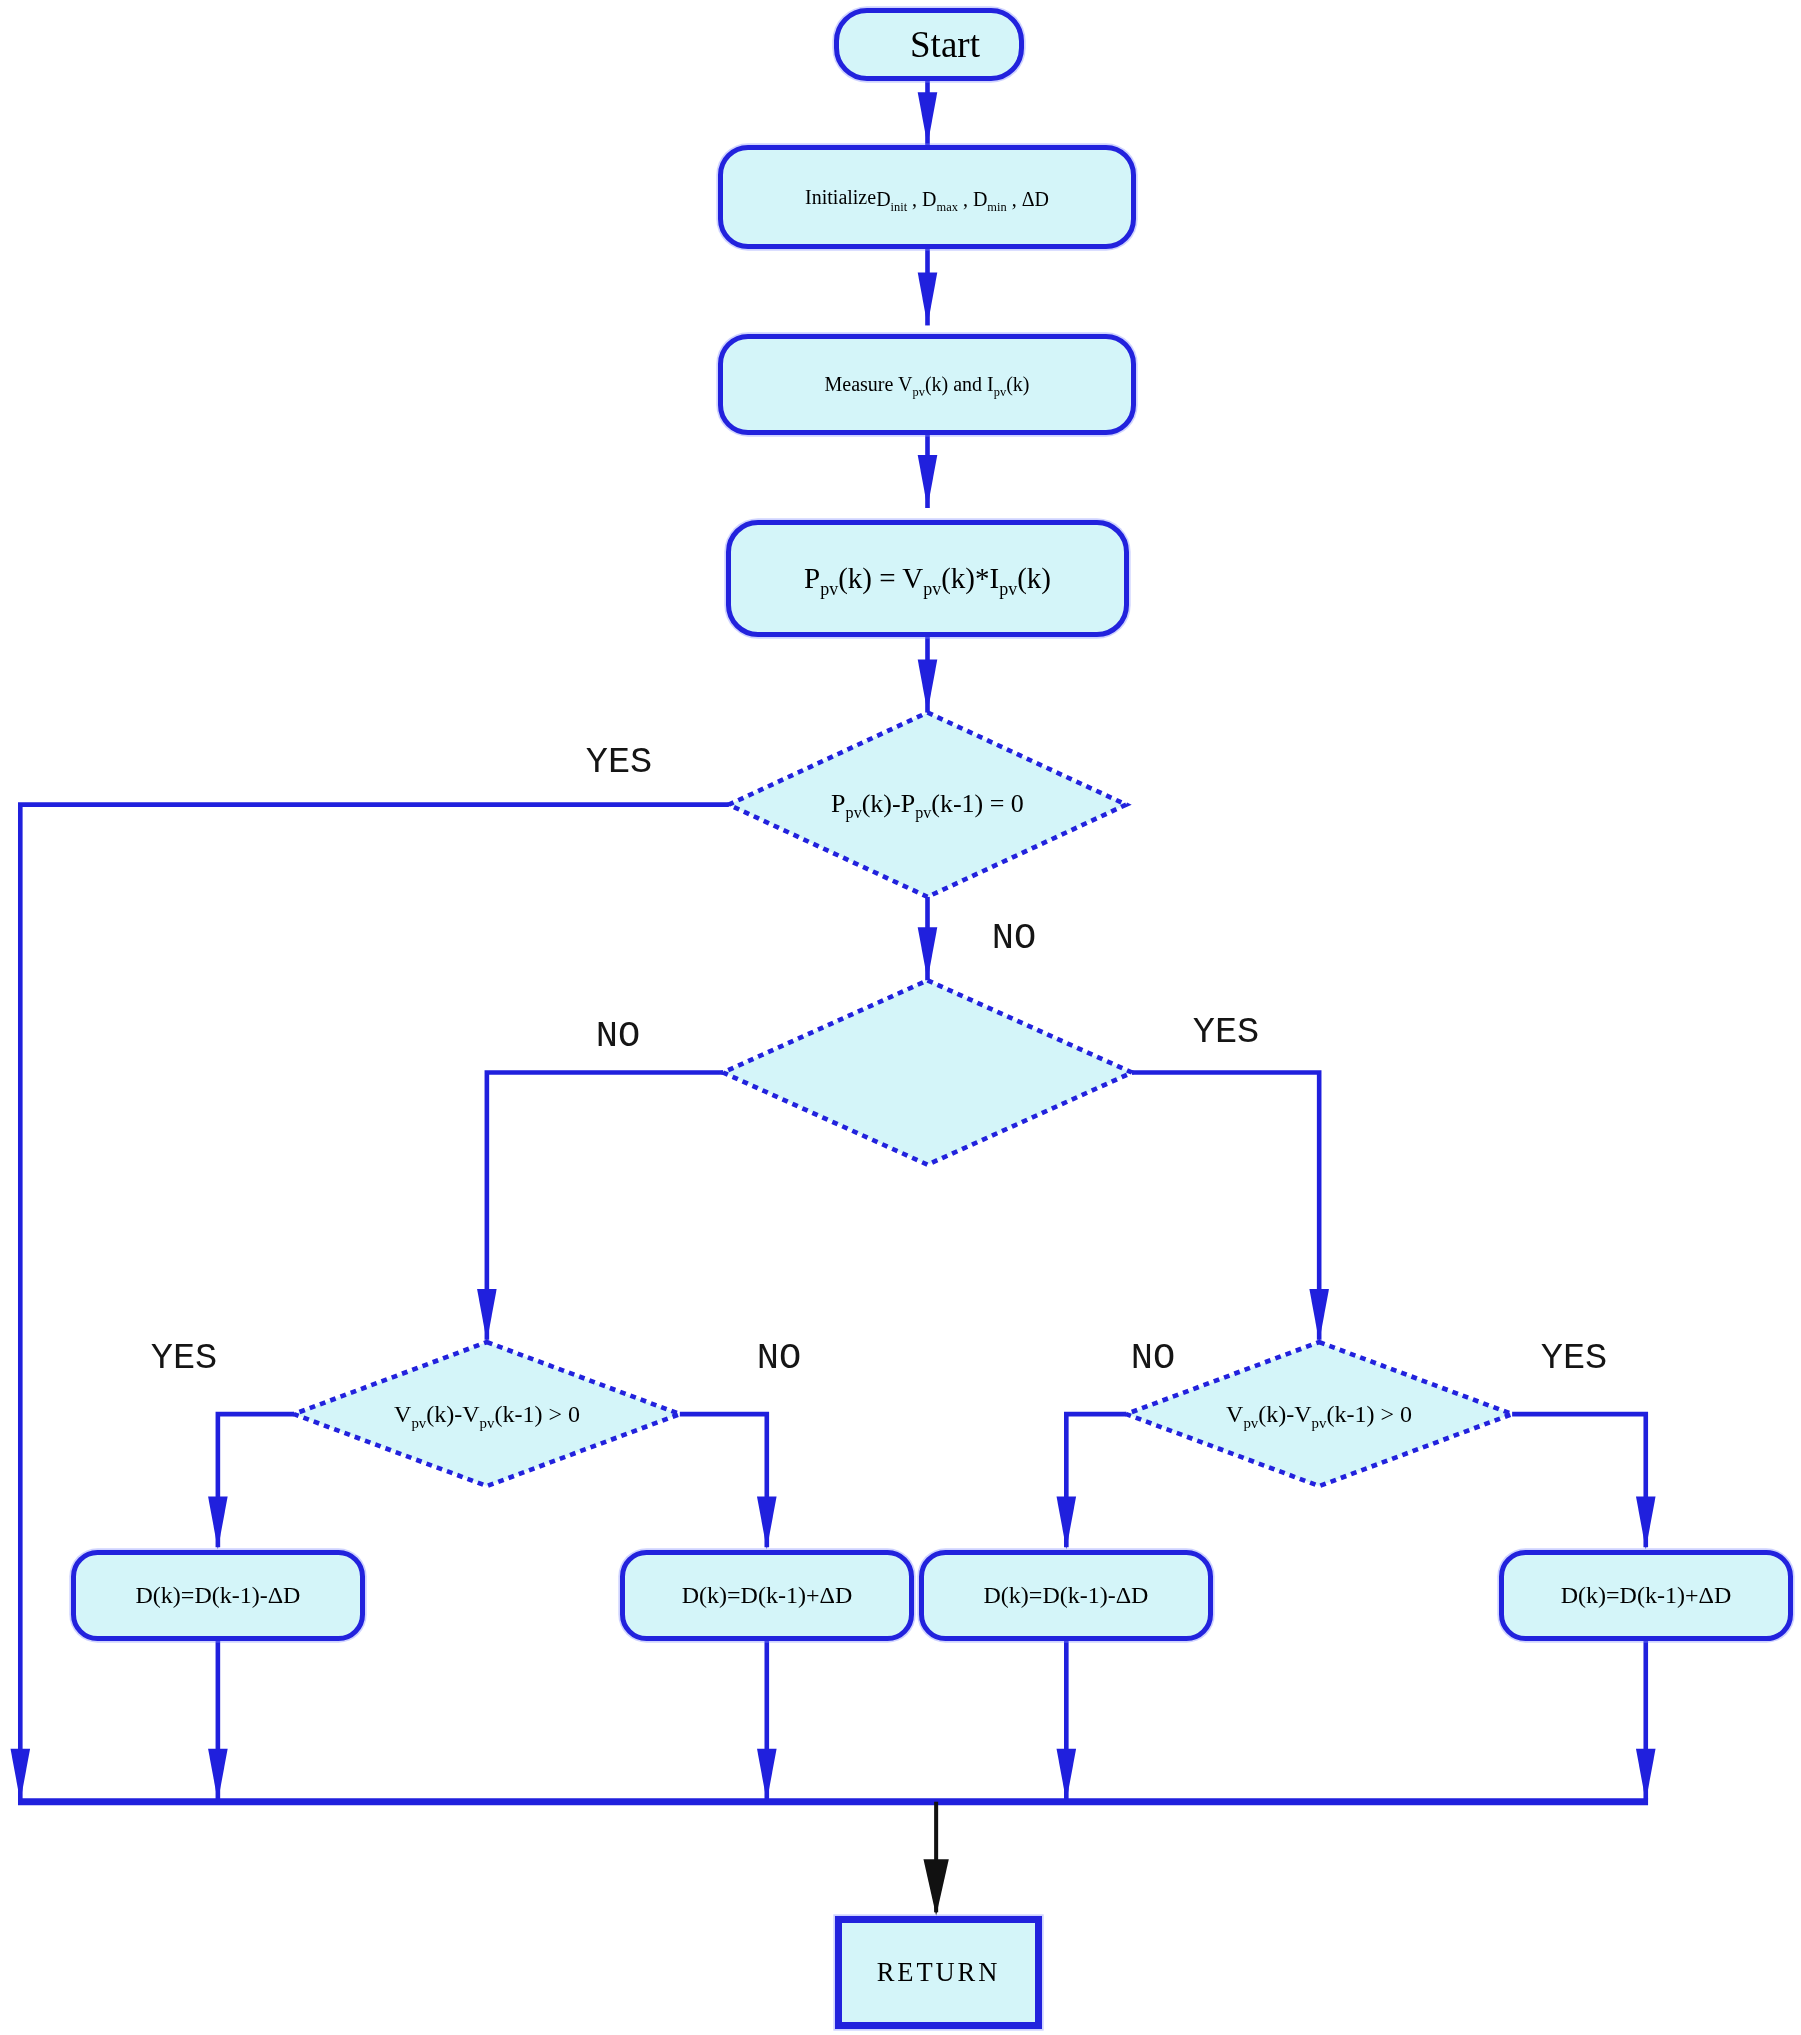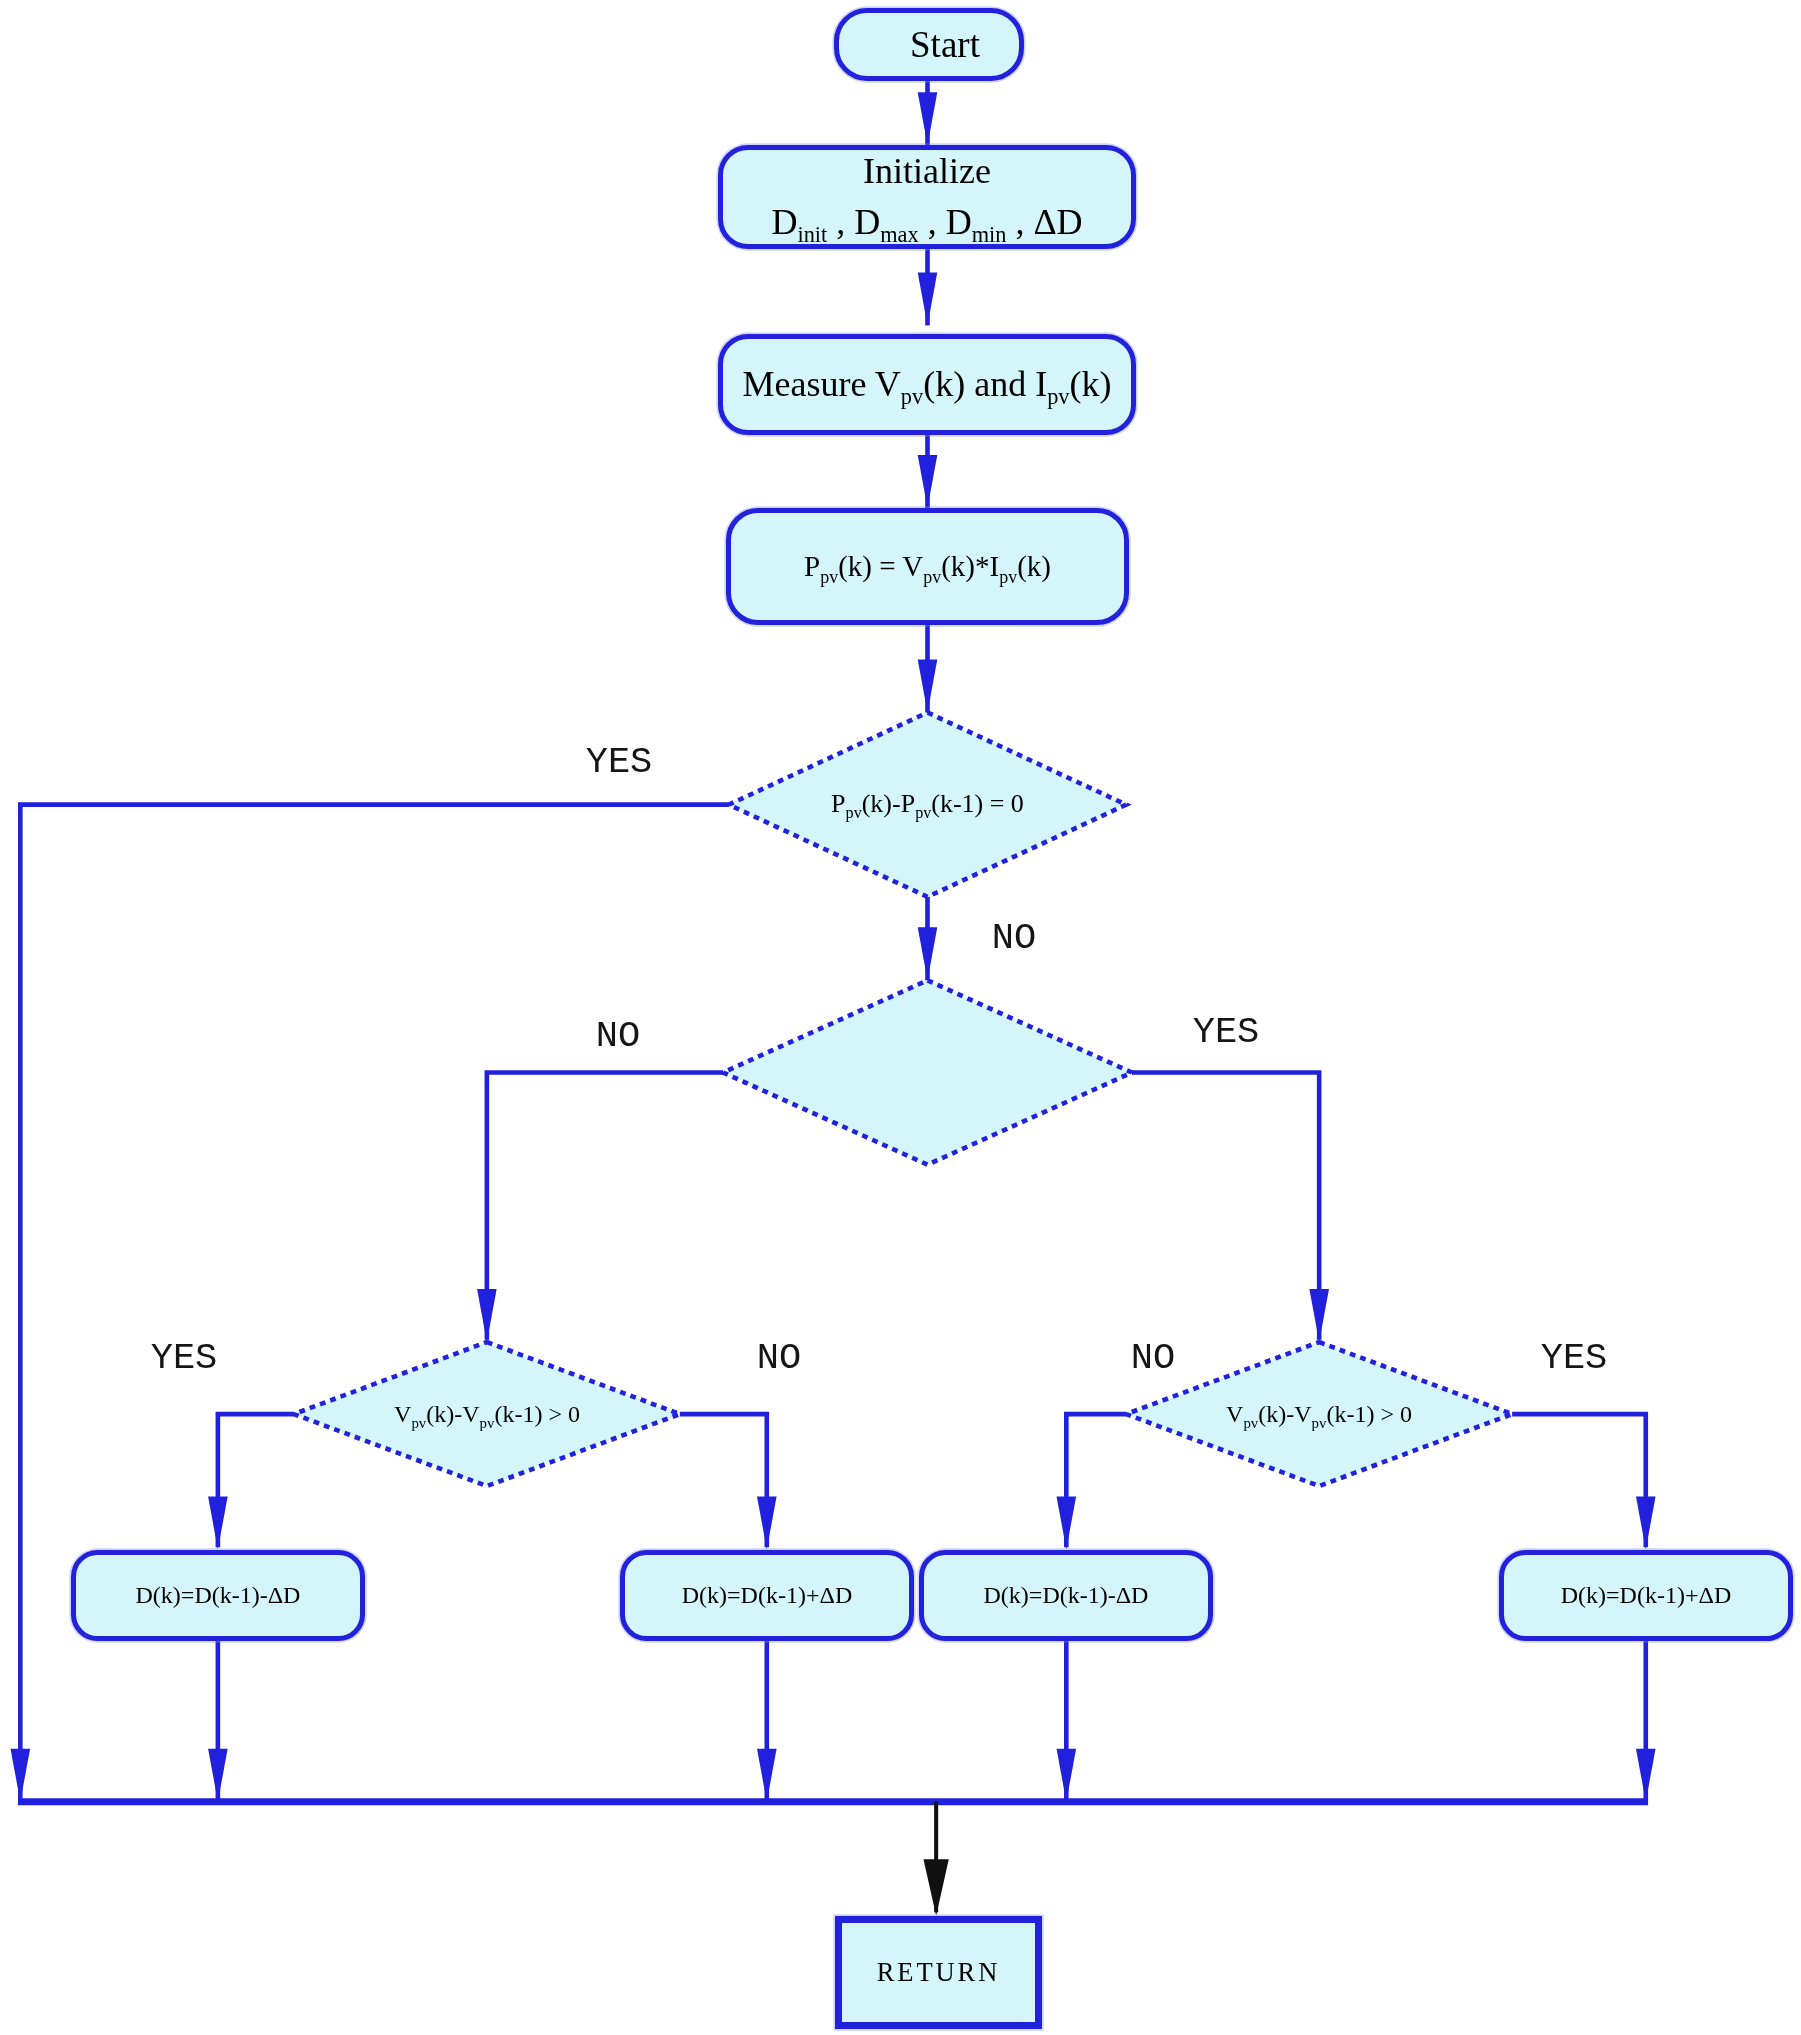--- a/index.html
+++ b/index.html
@@ -22,23 +22,23 @@
   .blackline{stroke:var(--return-arrow);fill:none;}
   .blackarrow{fill:var(--return-arrow);stroke:none;}
   .diamond{fill:var(--node-fill);stroke:var(--node-border);stroke-width:8;stroke-dasharray:10 9;}
   .node{
     position:absolute;display:flex;align-items:center;justify-content:center;
     background:var(--node-fill);border:5.2px solid var(--node-border);
     box-sizing:border-box;text-align:center;
     box-shadow:0 0 0 1.7px rgba(130,140,255,.38);
   }
   .pill{border-radius:33px;font-size:37px;padding-left:32px;}
-  .proc{border-radius:30px;font-size:36px;flex-direction:column;line-height:1.25;}
+  .proc{border-radius:30px;font-size:20px;flex-direction:row;line-height:1.25;}
   .proc .l2{margin-top:5.8px;}
-  .power{border-radius:32px;font-size:29px;}
+  .power{border-radius:32px;font-size:29px;margin-top:12px;}
   .action{border-radius:26.5px;font-size:24px;}
   .terminator{border-radius:0;border-width:7px;font-size:26.5px;letter-spacing:2.9px;box-shadow:0 0 0 1.7px rgba(130,140,255,.38);}
   .dtext{
     position:absolute;display:flex;align-items:center;justify-content:center;
     font-size:26px;text-align:left;line-height:1.1;
   }
   .dtext.small{font-size:24px;}
   sub{font-size:0.62em;line-height:0;}
   .blabel{
     position:absolute;transform:translate(-50%,-50%);

